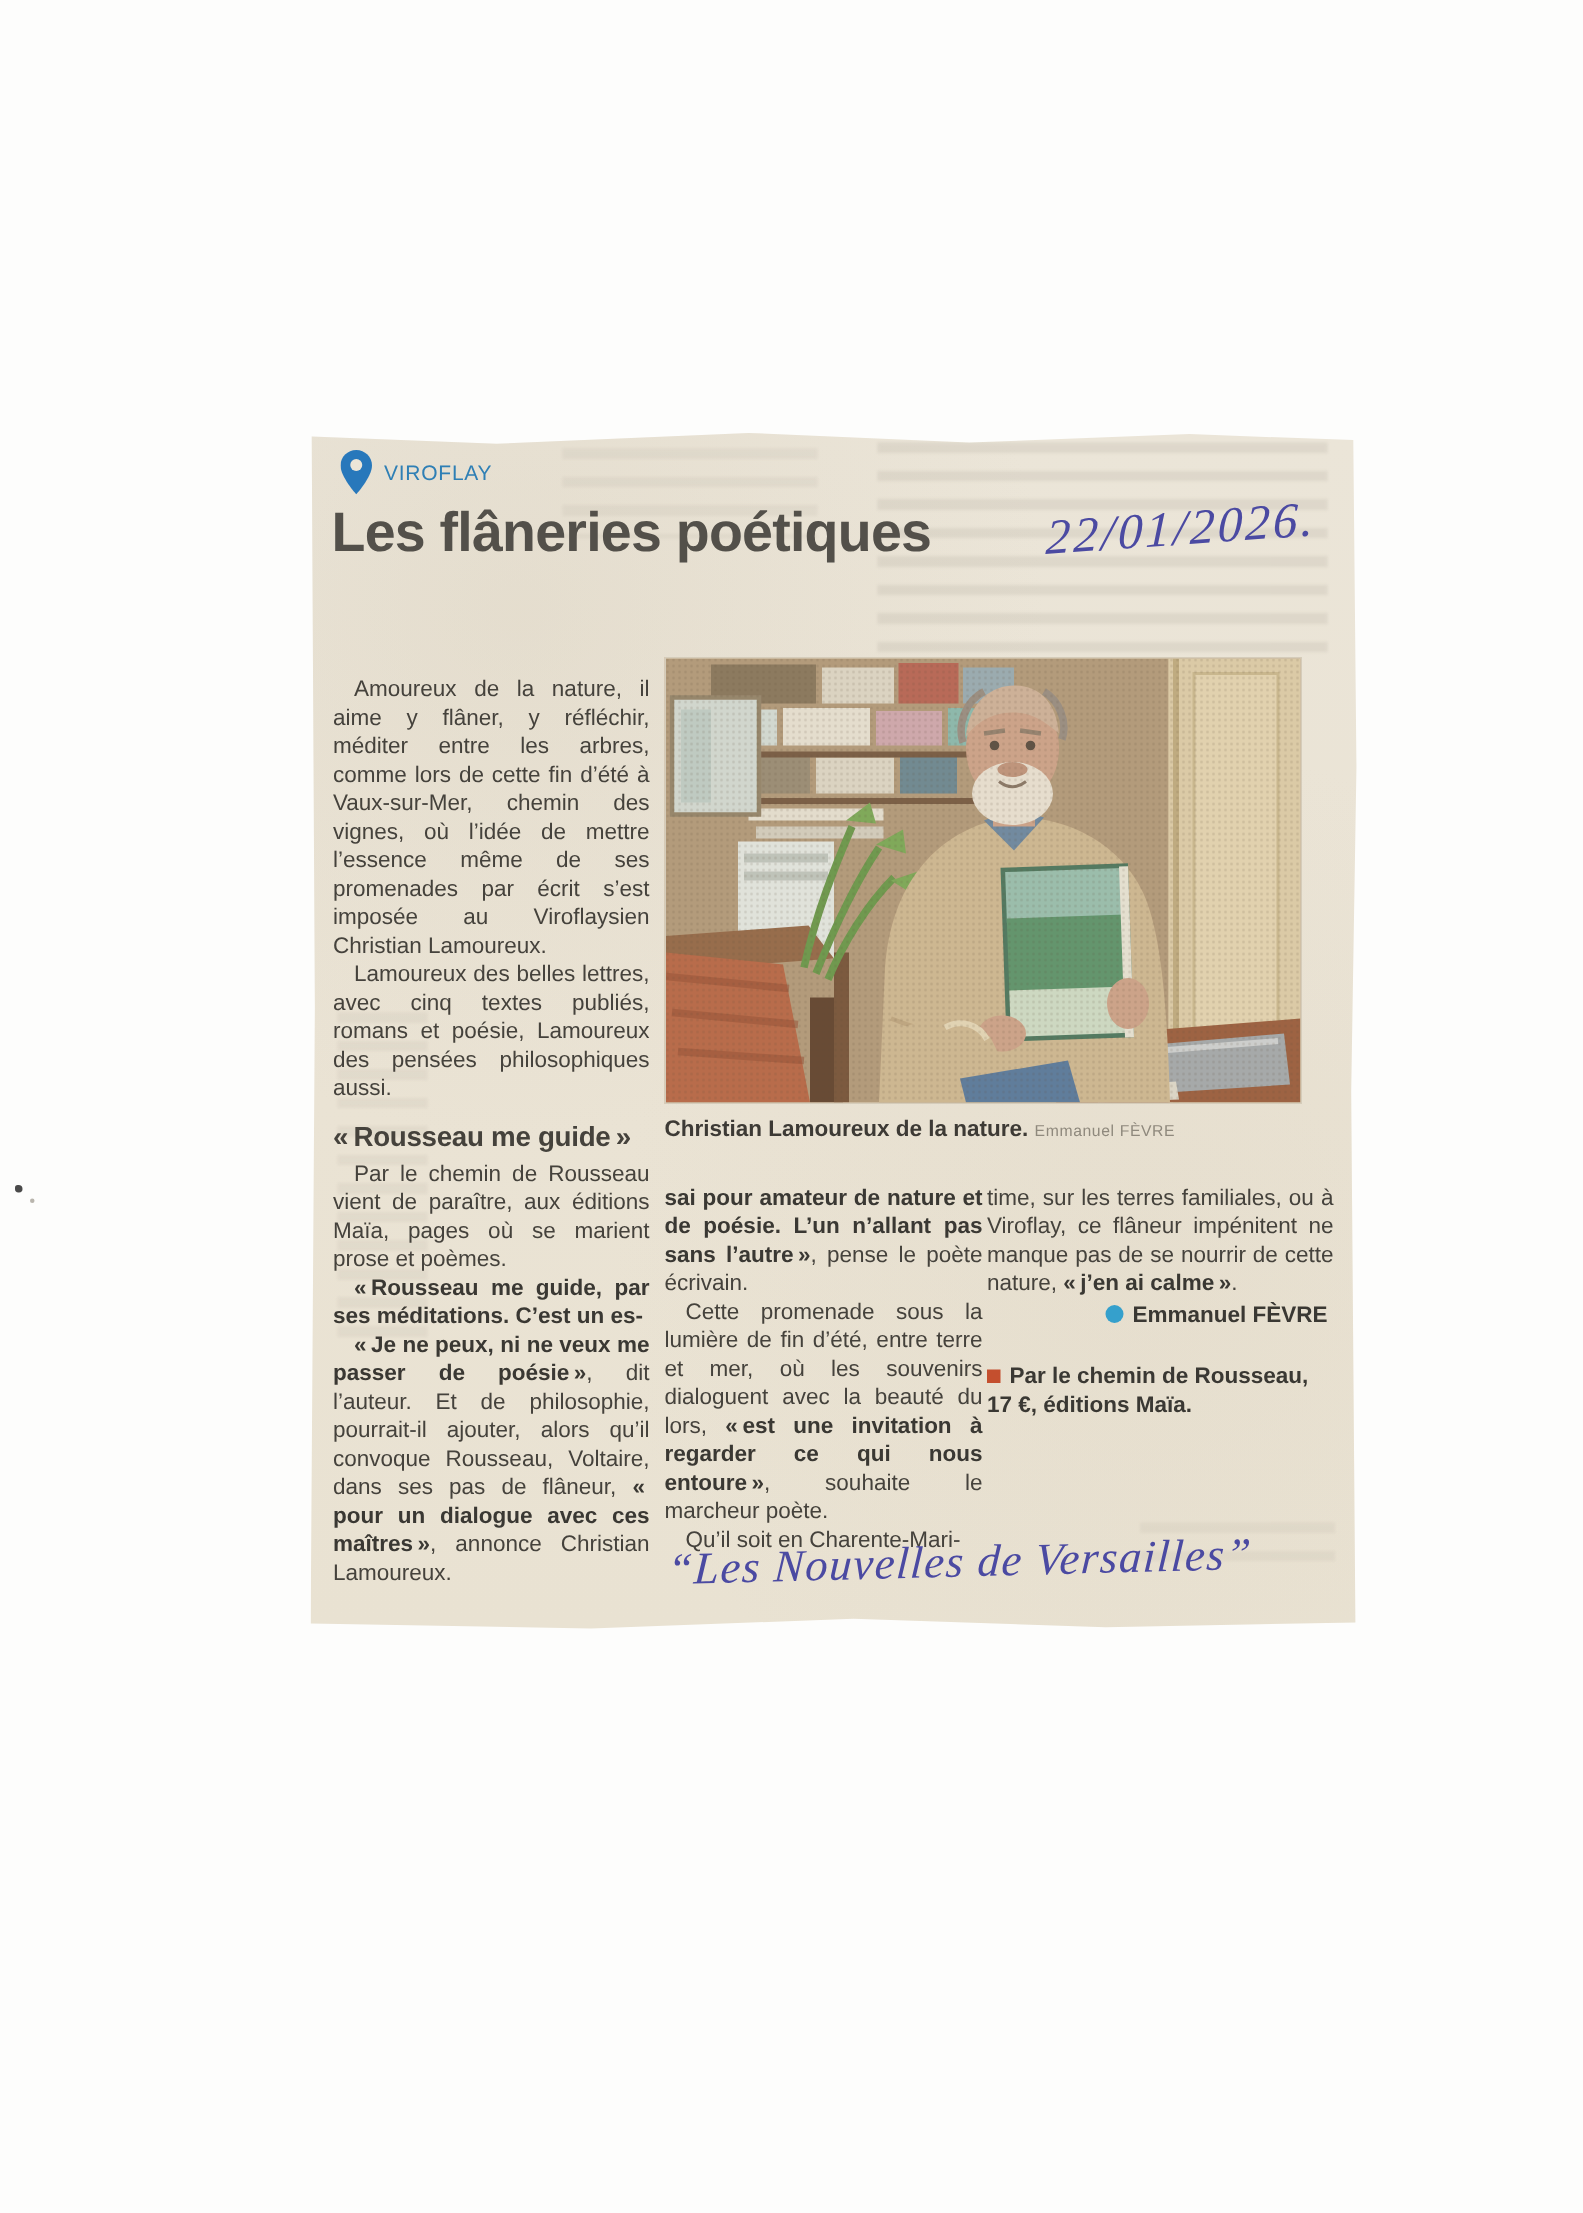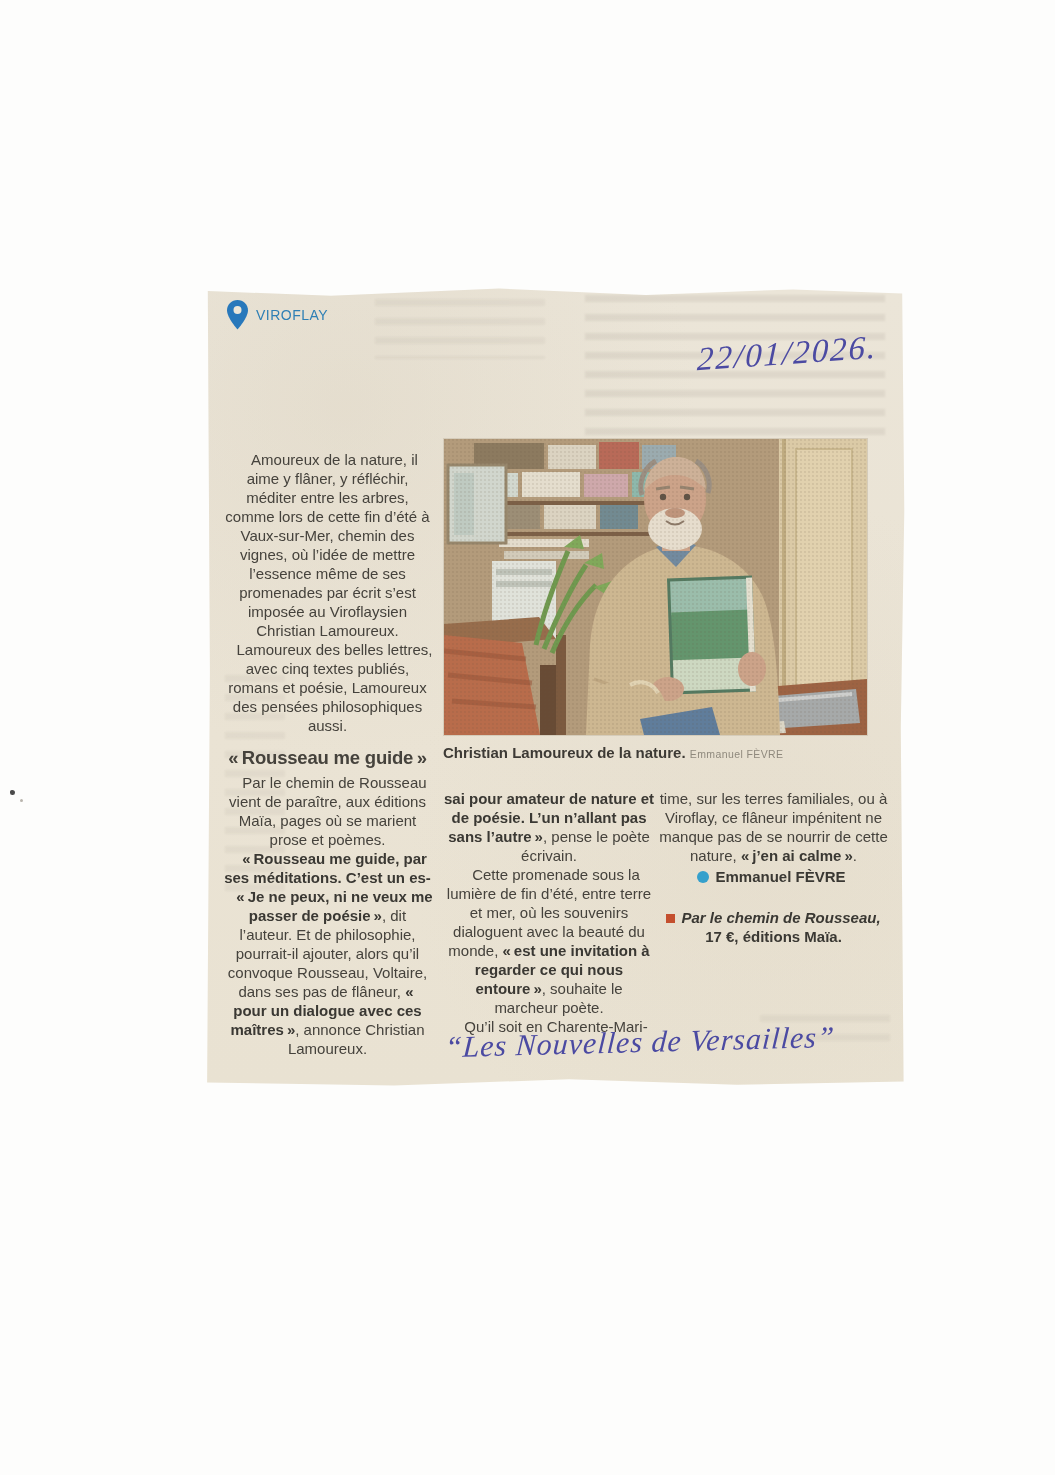--- a/index.html
+++ b/index.html
@@ -50,41 +50,41 @@
   .photo{
     position:absolute;left:238px;top:151px;width:425px;height:298px;
     border:1px solid #d5ccba;box-sizing:border-box;overflow:hidden;background:#c9b493;
   }
   .photo svg{display:block;}
   .caption{position:absolute;left:238px;top:457px;width:426px;font-size:15px;color:#3d3a35;}
   .caption b{font-weight:bold;}
   .caption .credit{font-size:10.5px;color:#8f897d;letter-spacing:.4px;font-weight:normal;}
   
   .col{position:absolute;font-size:15px;line-height:19px;color:#45423c;text-align:justify;}
-  .col p{margin:0;text-align:center;}
+  .col p{margin:0;}
   .col p.ind{text-indent:14px;}
   .col .q{font-weight:bold;color:#3a3833;}
   .col .lead-italic{}
   .col1{left:17px;top:163px;width:211px;}
   .col2{left:238px;top:502px;width:212px;}
   .col3{left:453px;top:502px;width:231px;}
   .subhead{
     font-size:18.5px;font-weight:bold;color:#45423c;letter-spacing:-.2px;
     margin:13px 0 6px 0 !important;text-align:left;
   }
   .byline{margin-top:2px !important;text-align:right;font-weight:bold;color:#3a3833;padding-right:4px;}
   .byline .dot{
     display:inline-block;width:12px;height:12px;border-radius:50%;
     background:#35a0cc;margin-right:6px;vertical-align:-1px;
   }
   .bookref{margin-top:22px !important;font-weight:bold;color:#3a3833;text-align:left;}
   .bookref .sq{
     display:inline-block;width:9px;height:9px;background:#c44f2e;margin-right:6px;
   }
-  .bookref .t1{font-style:italic;}
+  .bookref .t1{}
   
   .speck{position:absolute;left:10px;top:790px;width:5px;height:5px;background:#4a4a4a;border-radius:40% 60% 50% 50%;}
   .speck2{position:absolute;left:20px;top:799px;width:3px;height:3px;background:#b9b5ad;border-radius:50%;}
 </style>
 </head>
 <body>
 
 <div class="clipping">
 
   <div class="ghost" style="left:380px;top:8px;width:300px;height:140px;"></div>
@@ -96,20 +96,21 @@
     <span style="display:inline-flex;">
       <svg width="21" height="30" viewBox="0 0 21 30">
         <path d="M10.5 0C4.7 0 0 4.6 0 10.3c0 7.6 10.5 19.2 10.5 19.2S21 17.9 21 10.3C21 4.6 16.3 0 10.5 0z" fill="#2878bb"></path>
         <circle cx="10.5" cy="10" r="4" fill="#ece6d8"></circle>
       </svg>
     </span>
     <span class="region-label">VIROFLAY</span>
   </div>
 
   <div class="headline">
+    <div>Les flâneries poétiques</div>
   </div>
 
   <div class="handwrite hw-date">22/01/2026.</div>
 
   <div class="photo">
     <svg width="423" height="296" viewBox="0 0 423 296">
 
       <rect x="0" y="0" width="335" height="296" fill="#ab9170"></rect>
 
       <rect x="30" y="4" width="70" height="26" fill="#7d6a50"></rect>
@@ -218,21 +219,21 @@
     <p class="ind">Amoureux de la nature, il aime y flâner, y réfléchir, méditer entre les arbres, comme lors de cette fin d’été à Vaux-sur-Mer, chemin des vignes, où l’idée de mettre l’essence même de ses promenades par écrit s’est imposée au Viroflaysien Christian Lamoureux.</p>
     <p class="ind">Lamoureux des belles lettres, avec cinq textes publiés, romans et poésie, Lamoureux des pensées philosophiques aussi.</p>
     <p class="subhead">« Rousseau me guide »</p>
     <p class="ind"><span class="lead-italic">Par le chemin de Rousseau</span><span> vient de paraître, aux éditions Maïa, pages où se marient prose et poèmes.</span></p>
     <p class="ind"><span class="q">« Rousseau me guide, par ses méditations. C’est un es-</span></p>
     <p class="ind"><span class="q">« Je ne peux, ni ne veux me passer de poésie »</span><span>, dit l’auteur. Et de philosophie, pourrait-il ajouter, alors qu’il convoque Rousseau, Voltaire, dans ses pas de flâneur, </span><span class="q">« pour un dialogue avec ces maîtres »</span><span>, annonce Christian Lamoureux.</span></p>
   </div>
 
   <div class="col col2">
     <p><span class="q">sai pour amateur de nature et de poésie. L’un n’allant pas sans l’autre »</span><span>, pense le poète écrivain.</span></p>
-    <p class="ind"><span>Cette promenade sous la lumière de fin d’été, entre terre et mer, où les souvenirs dialoguent avec la beauté du monde, </span><span class="q">« est une invitation à regarder ce qui nous entoure »</span><span>, souhaite le marcheur poète.</span></p>
+    <p class="ind"><span>Cette promenade sous la lumière de fin d’été, entre terre et mer, où les souvenirs dialoguent avec la beauté du lors, </span><span class="q">« est une invitation à regarder ce qui nous entoure »</span><span>, souhaite le marcheur poète.</span></p>
     <p class="ind">Qu’il soit en Charente-Mari-</p>
   </div>
 
   <div class="col col3">
     <p><span>time, sur les terres familiales, ou à Viroflay, ce flâneur impénitent ne manque pas de se nourrir de cette nature, </span><span class="q">« j’en ai calme »</span><span>.</span></p>
     <p class="byline"><span class="dot"></span><span>Emmanuel FÈVRE</span></p>
     <p class="bookref"><span class="sq"></span><span class="t1">Par le chemin de Rousseau,</span><br><span>17 €, éditions Maïa.</span></p>
   </div>
 
   <div class="handwrite hw-paper">“Les Nouvelles de Versailles”</div>

